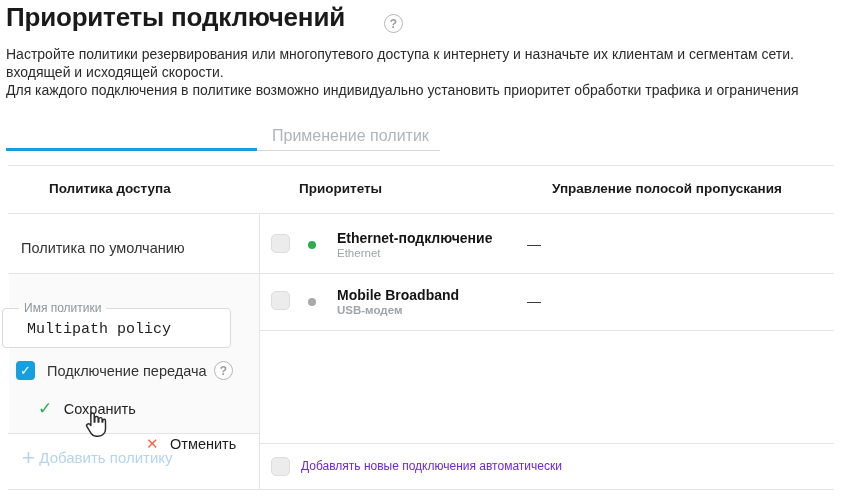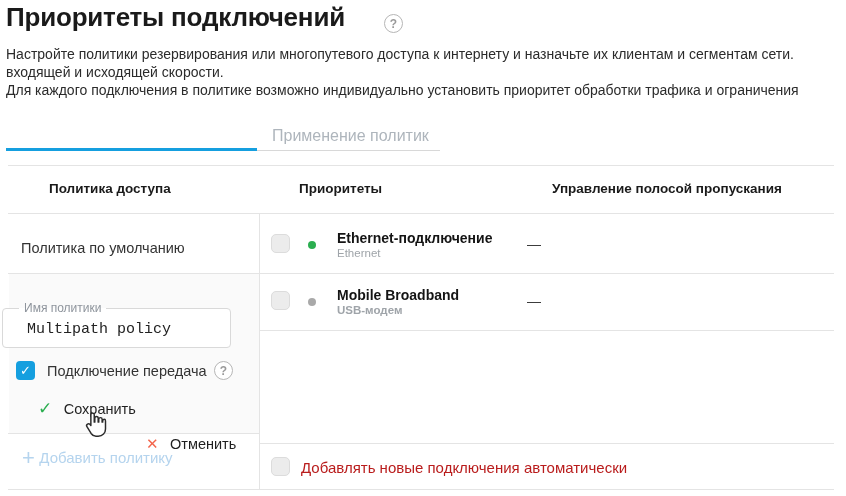--- a/index.html
+++ b/index.html
@@ -59,21 +59,21 @@
     font-size:15px;color:#222;
   }
   .form-label{font-size:14.5px;color:#333;white-space:nowrap;}
   .btn{cursor:pointer;}
   .icon-check-green{color:#2bae50;font-size:17px;font-weight:bold;}
   .icon-x-red{color:#f3664d;font-size:15px;font-weight:bold;}
   .btn-label{font-size:14.5px;color:#1f1f1f;white-space:nowrap;}
   .add-policy{color:#b5d4ee;cursor:pointer;}
   .plus-glyph{font-size:22px;line-height:20px;}
   .add-label{font-size:15px;}
-  .muted-label{font-size:15px;color:#b91c1c;white-space:nowrap;}
+  .muted-label{font-size:12px;color:#6d28d9;white-space:nowrap;}
 </style>
 </head>
 <body>
 
 <div id="page">
 
   <div class="abs page-title">Приоритеты подключений</div>
   <div class="abs help-circle" style="left:384px;top:14px;">?</div>
 
   <div class="abs desc">

